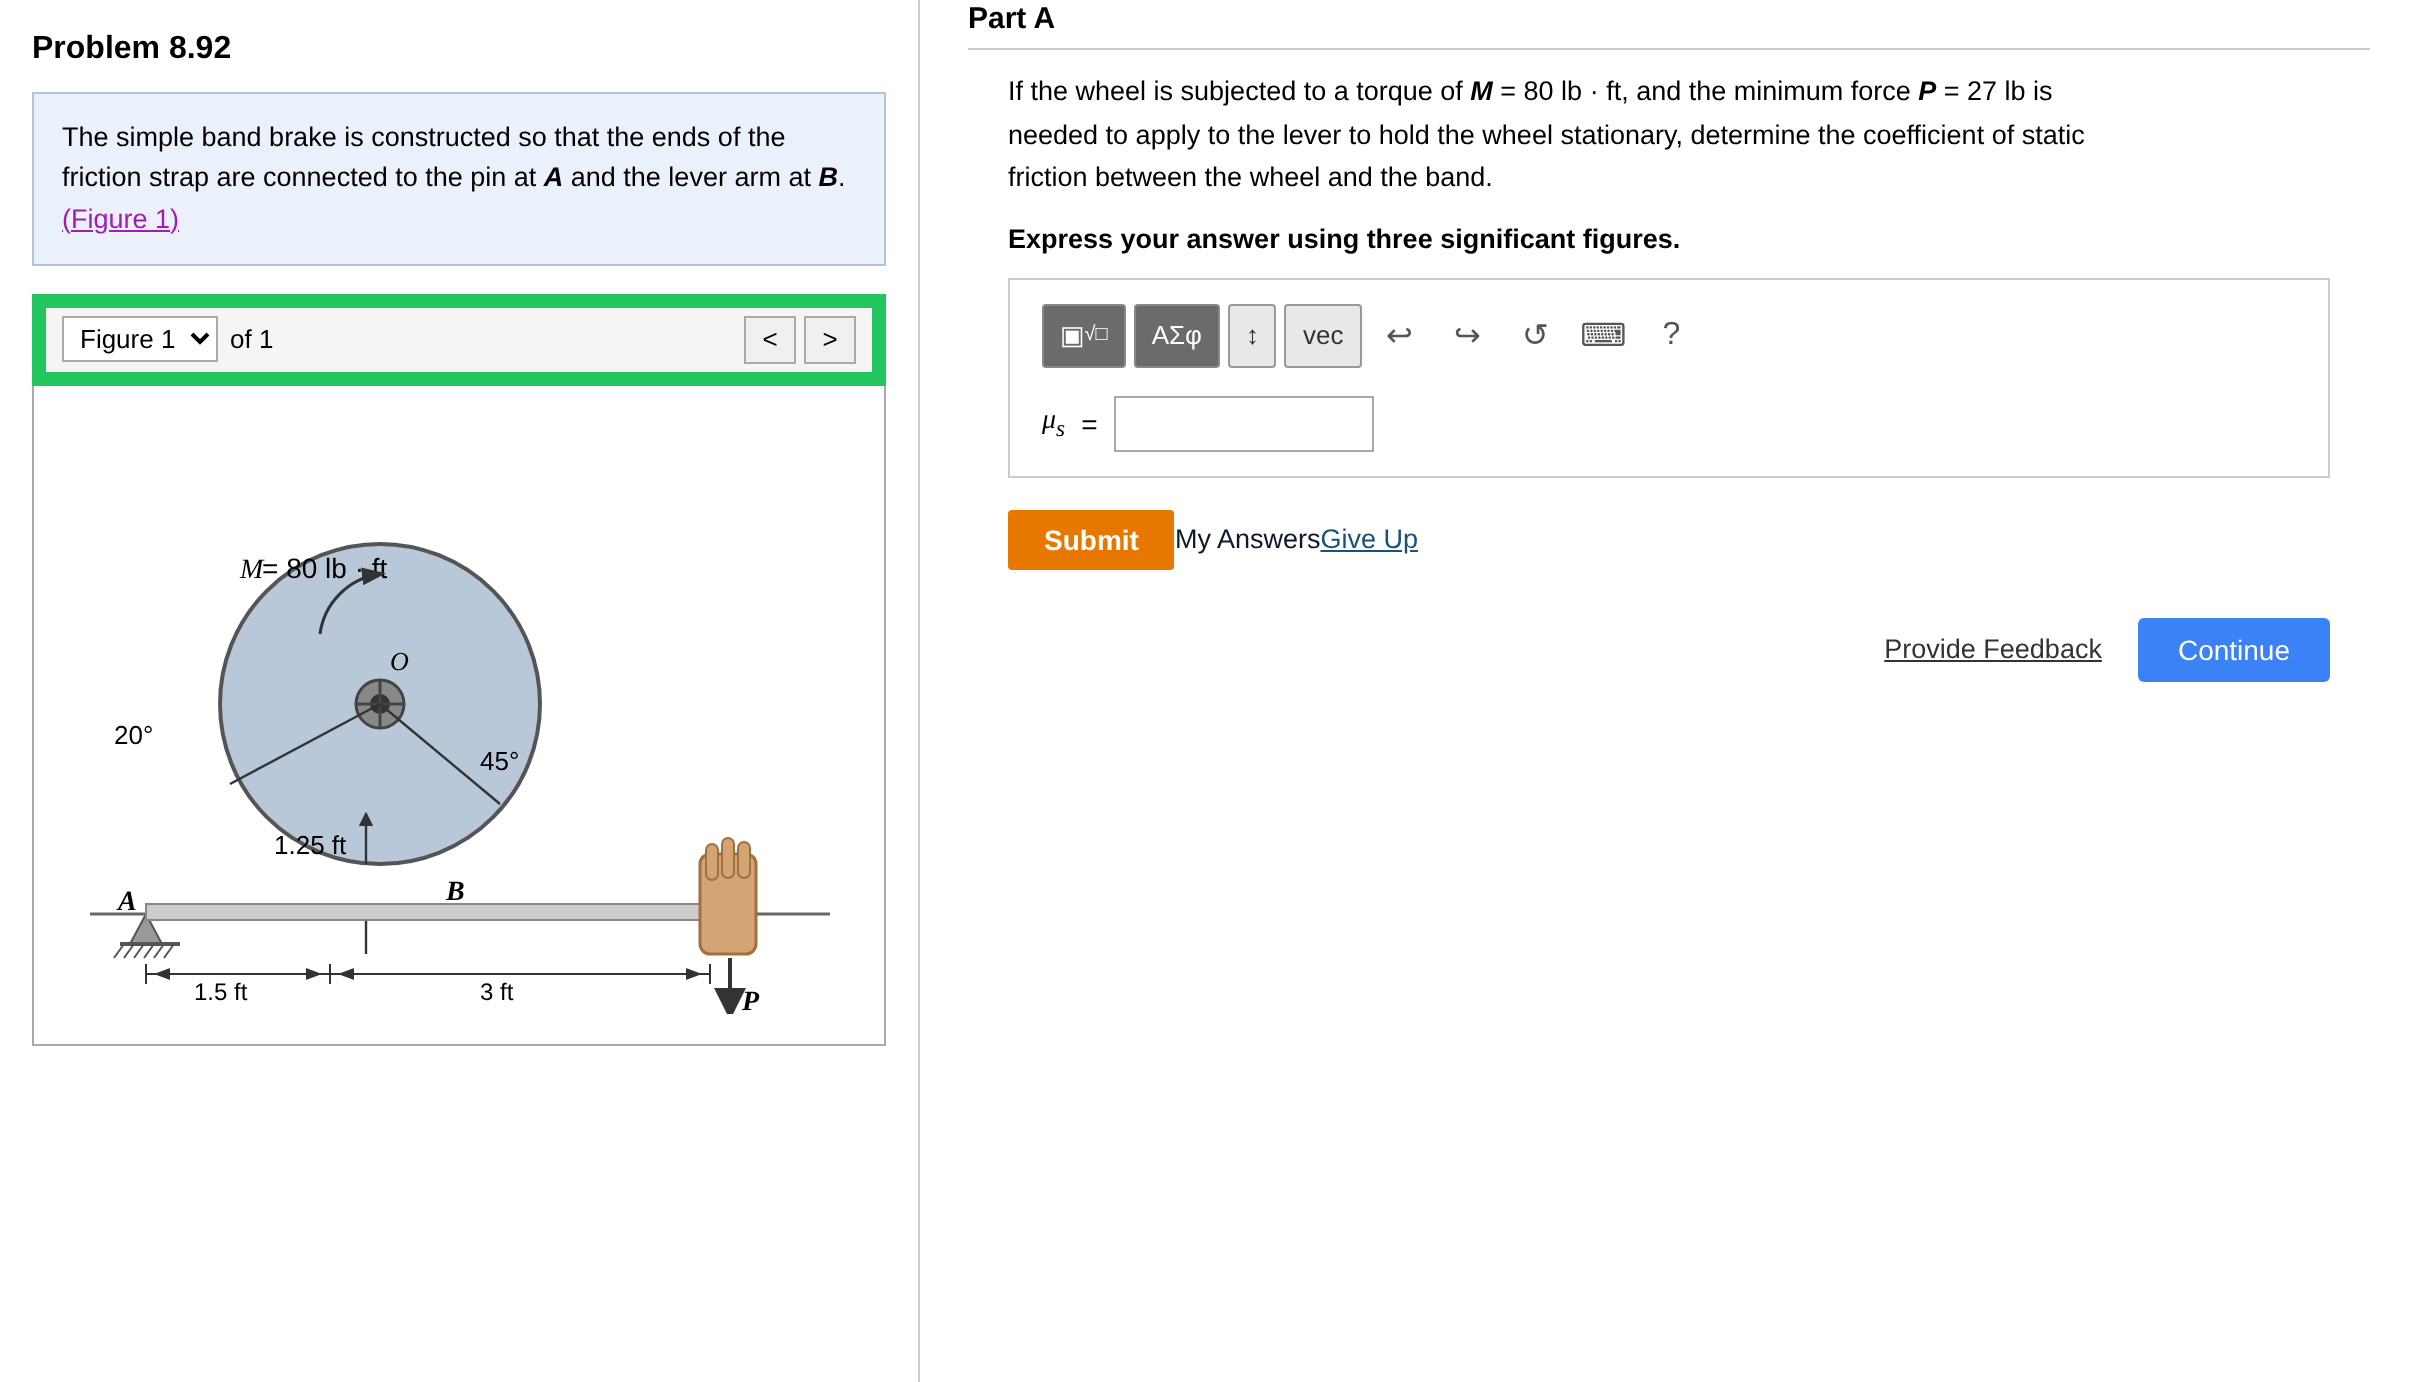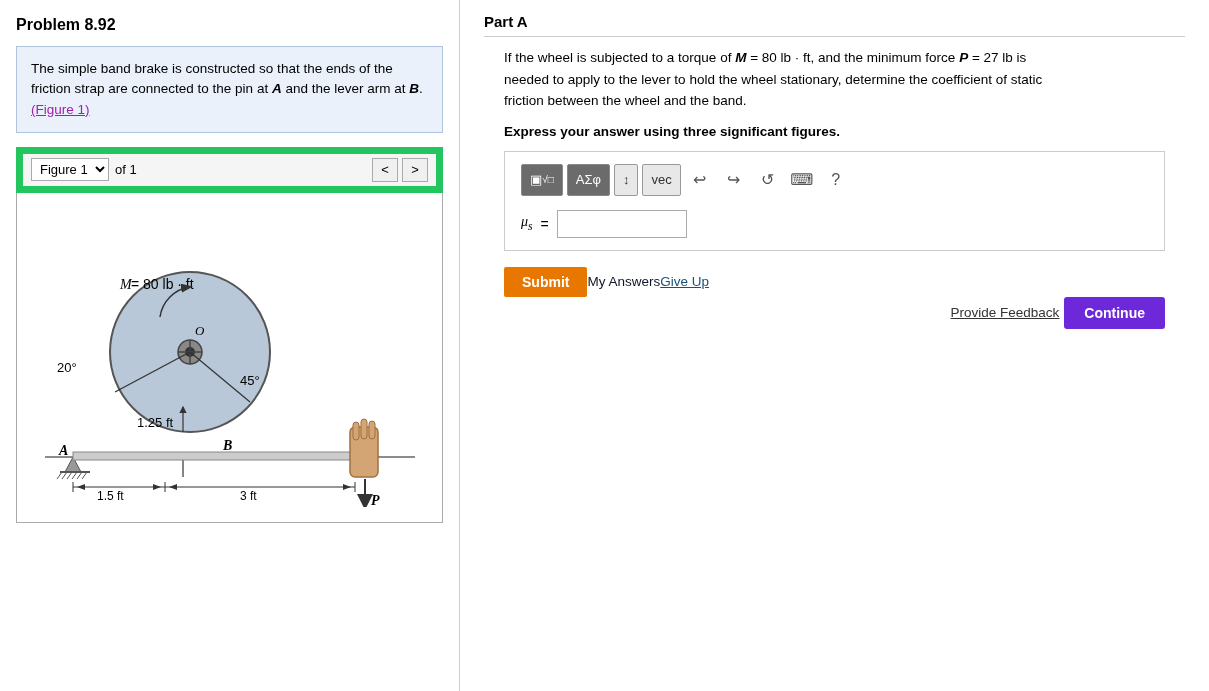--- a/index.html
+++ b/index.html
@@ -80,21 +80,21 @@
       background: #fff;
       min-height: 330px;
       display: flex;
       align-items: center;
       justify-content: center;
       padding: 10px;
     }
     
     .right-panel {
       flex: 1;
-      padding: 13px 24px;
+      padding: 1px 24px;
     }
     .part-title {
       font-size: 15px;
       font-weight: bold;
       margin-bottom: 10px;
       padding-bottom: 6px;
       border-bottom: 1px solid #ccc;
     }
     .part-description {
       font-size: 13.5px;
@@ -192,36 +192,37 @@
     .give-up-link {
       color: #1a5276;
       font-size: 13.5px;
       text-decoration: underline;
       cursor: pointer;
     }
     .feedback-continue-row {
       display: flex;
       align-items: center;
       justify-content: flex-end;
-      gap: 5px;
+      gap: 18px;
+      margin-top: 24px;
       margin-right: 20px;
     }
     .provide-feedback-link {
       color: #333;
       font-size: 13.5px;
       text-decoration: underline;
       cursor: pointer;
     }
     .continue-btn {
-      background: #6d28d9;
+      background: #3b82f6;
       color: #fff;
       border: none;
       padding: 8px 20px;
       font-size: 14px;
-      font-weight: bold;
+      font-weight: normal;
       cursor: pointer;
       border-radius: 3px;
     }
 
     
     .figure-svg {
       width: 390px;
       height: 300px;
     }
   </style>

